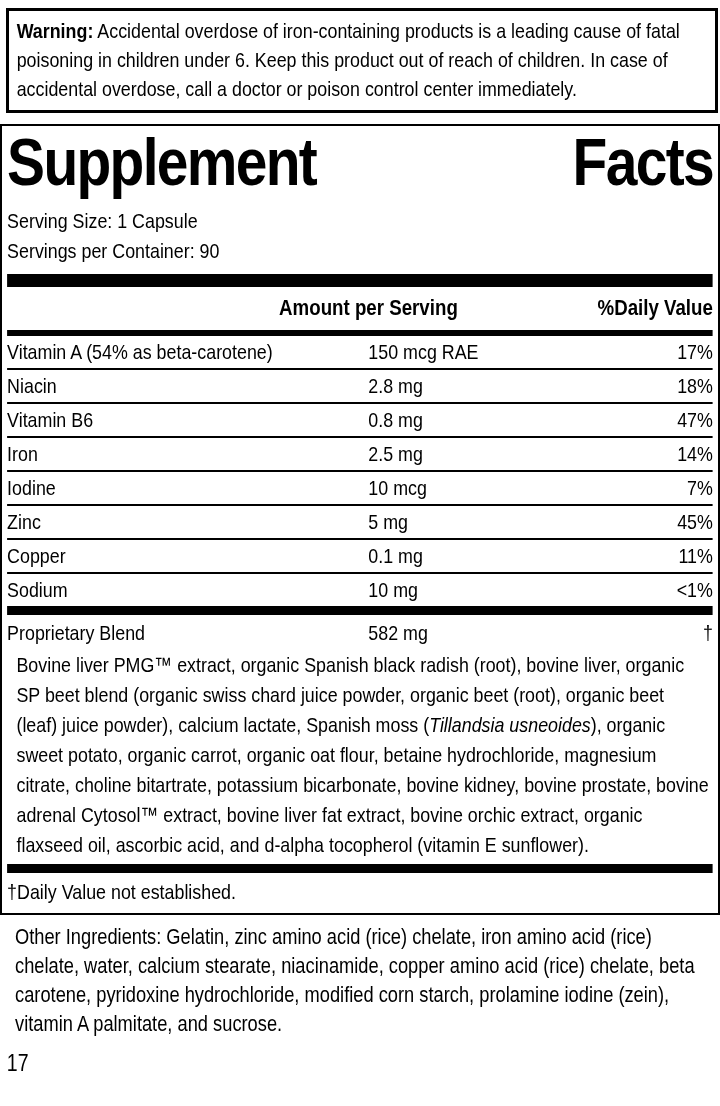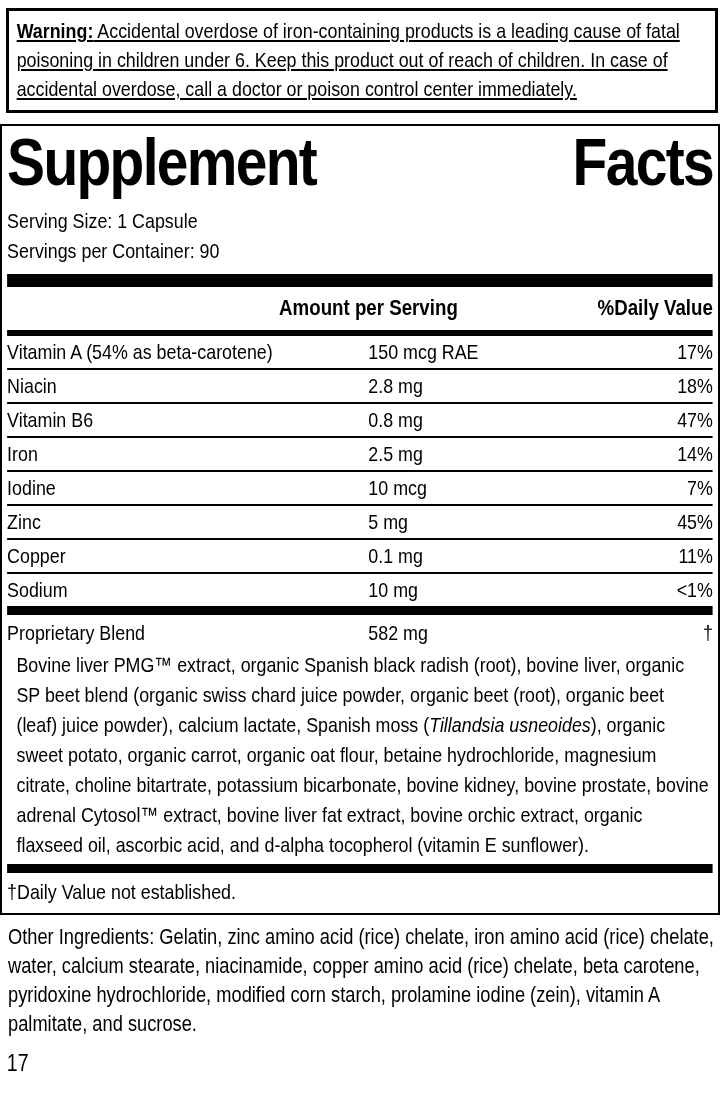--- a/index.html
+++ b/index.html
@@ -15,21 +15,20 @@
   
   .cond {
     width: 117.647%;
     transform: scaleX(0.85);
     transform-origin: 0 0;
   }
   .warning-box {
     margin: 8px 2px 11px 6px;
     border: 3px solid #000;
     overflow: hidden;
-    text-decoration: underline;
   }
   .warning-box .cond { padding: 5px 9px 7px 9px; }
   .warning-text { font-size: 21px; line-height: 29px; }
   .warning-text b { font-weight: bold; }
 
   .panel {
     margin: 0 0;
     border: 2px solid #000;
     overflow: hidden;
   }
@@ -91,21 +90,21 @@
     padding: 2px 4px 4px 11px;
   }
   .blend-ingredients i { font-style: italic; }
 
   .footnote {
     font-size: 21px;
     line-height: 24px;
     padding: 7px 0 9px 0;
   }
 
-  .other-ingredients-wrap { margin: 8px 6px 0 8px; overflow: hidden; }
+  .other-ingredients-wrap { margin: 8px 6px 0 15px; overflow: hidden; }
   .other-ingredients {
     font-size: 21.5px;
     line-height: 29px;
   }
   .page-number {
     font-size: 23px;
     margin: 11px 6px 0 8px;
   }
 </style>
 </head>

